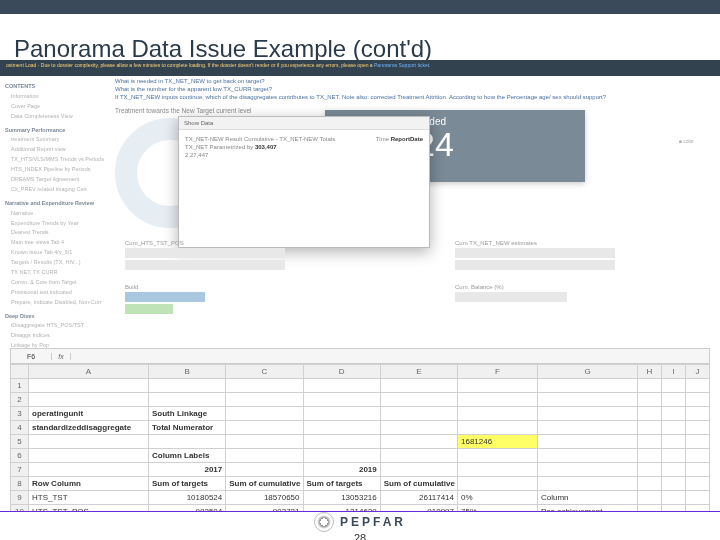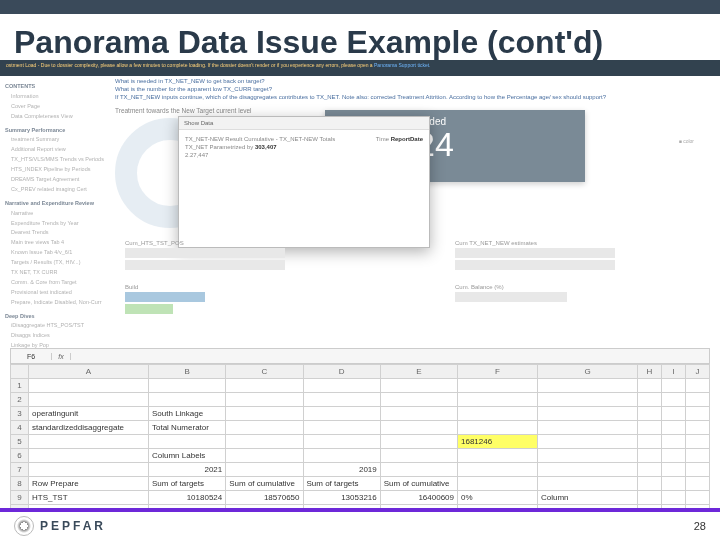--- a/index.html
+++ b/index.html
@@ -1,18 +1,18 @@
 <!DOCTYPE html>
 <html><head>
 <meta charset="utf-8">
 <style>
   html,body{margin:0;padding:0;font-family:"Segoe UI",Arial,sans-serif;background:#fff;color:#333;}
   .slide{width:720px;height:540px;position:relative;overflow:hidden;box-sizing:border-box;}
   .title-bar{background:#3a4a5a;color:#fff;height:14px;}
-  .title{font-size:32px;font-weight:700;color:#2a3a4a;padding:10px 14px 8px 14px;}
+  .title{font-size:24px;font-weight:400;color:#2a3a4a;padding:10px 14px 8px 14px;margin-top:11px;}
   .dashboard-area{position:absolute;left:0;right:0;top:60px;height:280px;background:#fff;}
   .dash-top{position:absolute;left:0;right:0;top:0;height:16px;background:#32424f;color:#fff;font-size:5px;padding:2px 6px;box-sizing:border-box;}
   .dash-top span{color:#ffd27a;}
   .dash-top em{color:#6fb7ff;font-style:normal;}
   .sidebar{position:absolute;left:5px;top:18px;width:100px;font-size:5.5px;color:#8a8a8a;line-height:1.8;}
   .sidebar .hdr{color:#7c8896;font-weight:600;margin-top:4px;}
   .sidebar .item{padding-left:6px;color:#b2b2b2;}
   .dash-body{position:absolute;left:115px;right:6px;top:18px;}
   .q-text{font-size:6px;color:#4a6fa0;line-height:1.3;margin-bottom:4px;}
   .chart-title{font-size:6.5px;color:#888;margin-top:6px;margin-bottom:2px;}
@@ -37,22 +37,22 @@
   .fx-row .cellref{width:40px;text-align:center;border-right:1px solid #ccc;}
   .fx-row .fx{width:18px;text-align:center;font-style:italic;color:#666;border-right:1px solid #ccc;}
   table.sheet{border-collapse:collapse;width:100%;table-layout:fixed;}
   table.sheet th,table.sheet td{border:1px solid #d0d0d0;padding:1px 3px;height:11px;overflow:hidden;white-space:nowrap;text-overflow:clip;}
   table.sheet th{background:#f0f0f0;font-weight:normal;text-align:center;color:#666;}
   table.sheet td.rh{background:#f0f0f0;text-align:center;color:#666;width:18px;}
   .hl-yellow{background:#ffff66 !important;}
   .hl-red{color:#c0392b;}
   .col-A{width:120px;}
   .col-num{text-align:right;}
-  .bold{font-weight:normal;}
-  .footer{position:absolute;left:0;right:0;bottom:0;height:28px;background:#fff;border-top:4px solid #6d28d9;display:flex;align-items:center;justify-content:space-between;padding:0 14px;font-size:11px;}
+  .bold{font-weight:bold;}
+  .footer{position:absolute;left:0;right:0;bottom:0;height:28px;background:#fff;border-top:1px solid #6d28d9;display:flex;align-items:center;justify-content:space-between;padding:0 14px;font-size:11px;flex-direction:column;}
   .logo{display:flex;align-items:center;gap:6px;color:#3a4a5a;letter-spacing:3px;font-weight:600;font-size:12px;}
   .logo-badge{width:18px;height:18px;border-radius:50%;background:radial-gradient(circle at 50% 50%,#fff 28%,#888 30%,#fff 55%);border:1px solid #bbb;}
   .small-legend{position:absolute;right:20px;top:60px;font-size:5px;color:#aaa;}
 </style>
 </head>
 <body>
 
 <div class="slide">
   <div class="title-bar"></div>
   <div class="title">Panorama Data Issue Example (cont'd)</div>
@@ -263,50 +263,50 @@
             <td class="bold"></td>
             <td class="bold"></td>
             <td class="bold"></td>
             <td class="bold"></td>
             <td class="bold"></td>
             <td class="bold"></td>
           </tr>
           <tr>
             <td class="rh">7</td>
             <td class="bold"></td>
-            <td class="col-num bold">2021</td>
+            <td class="col-num bold">2017</td>
             <td class="bold"></td>
             <td class="col-num bold">2019</td>
             <td class="bold"></td>
             <td class="bold"></td>
             <td class="bold"></td>
             <td class="bold"></td>
             <td class="bold"></td>
             <td class="bold"></td>
           </tr>
           <tr>
             <td class="rh">8</td>
-            <td class="bold">Row Prepare</td>
+            <td class="bold">Row Column</td>
             <td class="bold">Sum of targets</td>
             <td class="bold">Sum of cumulative</td>
             <td class="bold">Sum of targets</td>
             <td class="bold">Sum of cumulative</td>
             <td class="bold"></td>
             <td class="bold"></td>
             <td class="bold"></td>
             <td class="bold"></td>
             <td class="bold"></td>
           </tr>
           <tr>
             <td class="rh">9</td>
             <td>HTS_TST</td>
             <td class="col-num">10180524</td>
             <td class="col-num">18570650</td>
             <td class="col-num">13053216</td>
-            <td class="col-num">16400609</td>
+            <td class="col-num">26117414</td>
             <td>0%</td>
             <td>Column</td>
             <td></td>
             <td></td>
             <td></td>
           </tr>
           <tr>
             <td class="rh">10</td>
             <td>HTS_TST_POS</td>
             <td class="col-num">982504</td>

